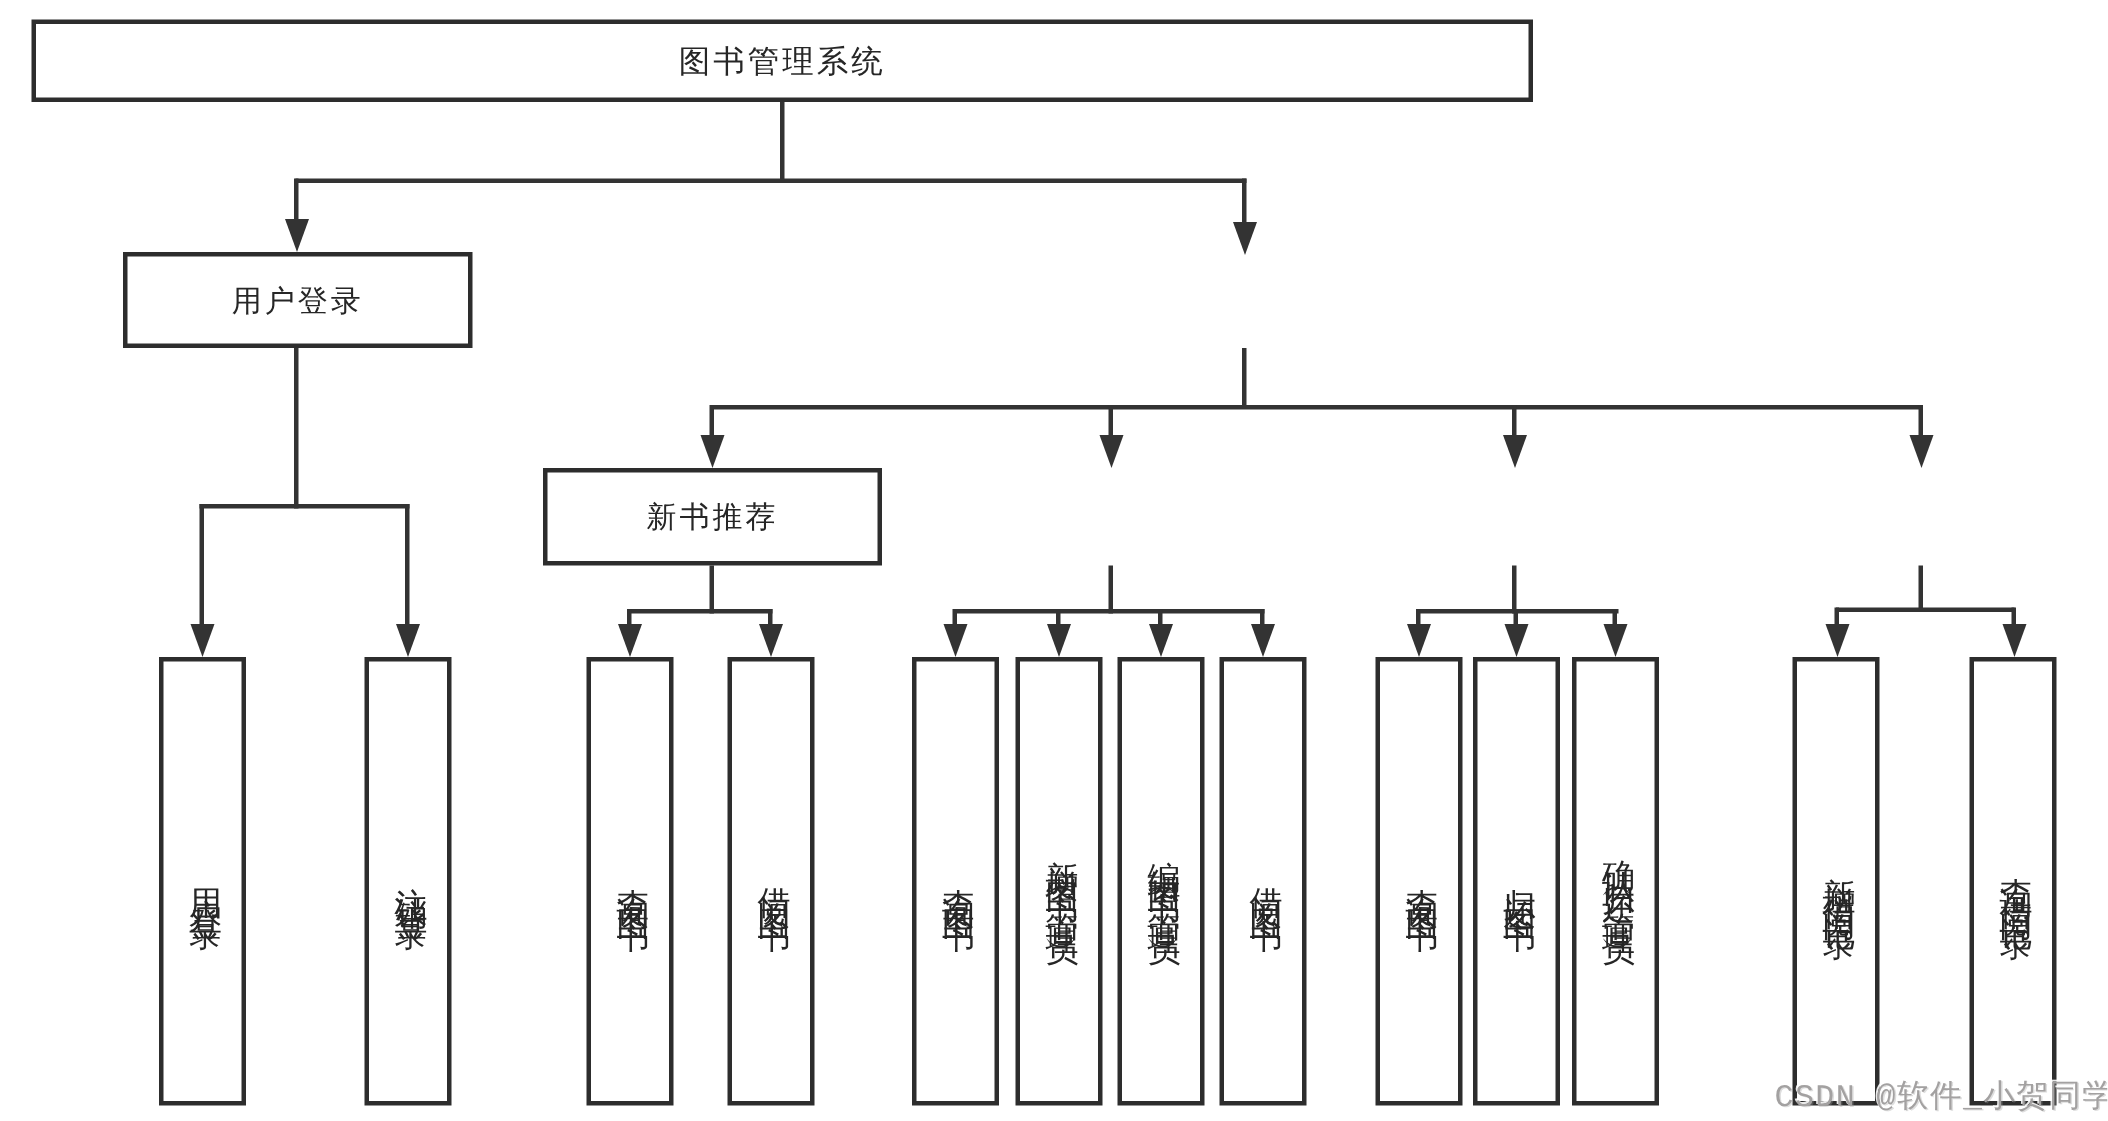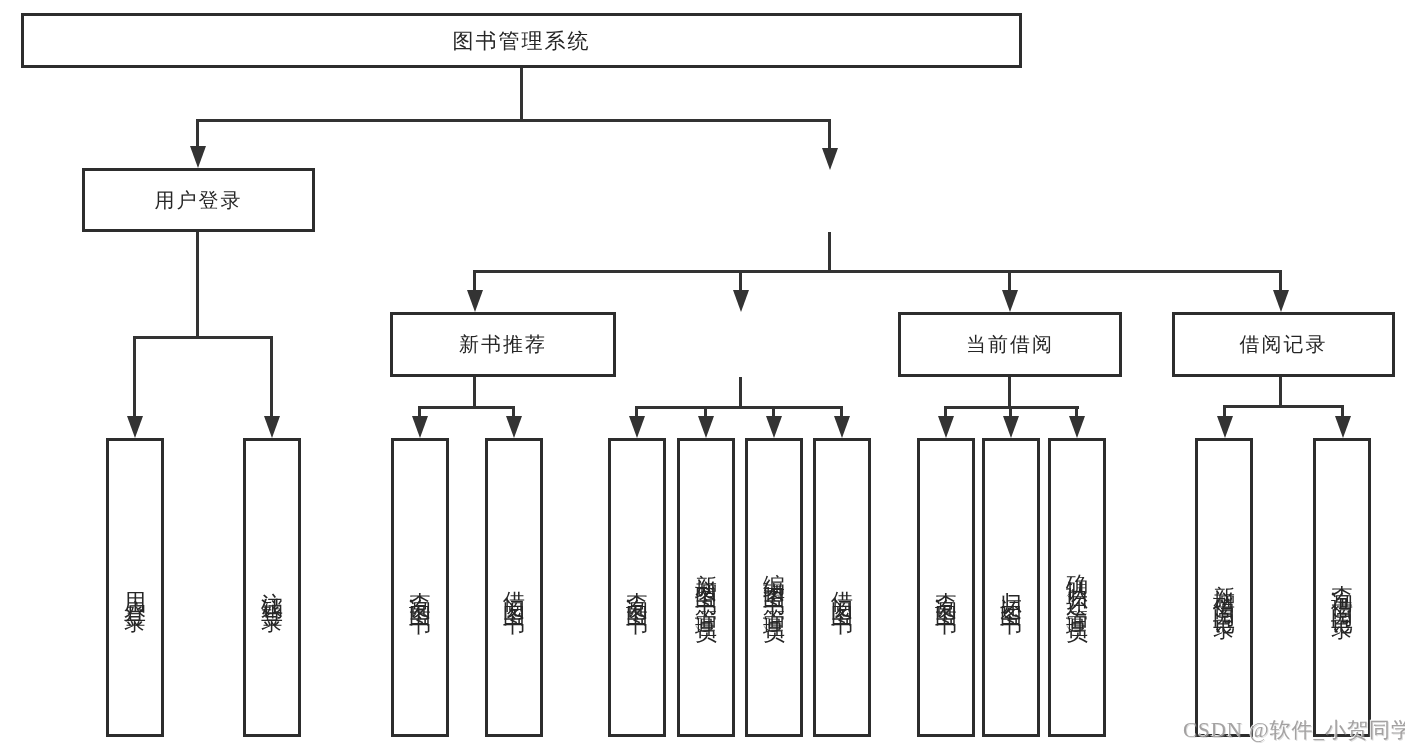--- a/index.html
+++ b/index.html
@@ -1,20 +1,20 @@
 <!DOCTYPE html>
 <html><head>
 <meta charset="utf-8">
 <style>
   html,body{margin:0;padding:0;background:#ffffff;}
   .canvas{
     position:relative;
     width:1405px;height:747px;
     background:#ffffff;
-    font-family:Liberation Serif, serif;
+    font-family:Liberation Mono, monospace;
     color:#262626;
     overflow:hidden;
   }
   .node{
     position:absolute;
     box-sizing:border-box;
     background:#ffffff;
     border:3px solid #2d2d2d;
     display:flex;align-items:center;justify-content:center;
     font-size:20px;
@@ -58,23 +58,21 @@
 </style>
 </head>
 <body>
 
 <div class="canvas">
 
   <div class="node root" style="left:21px;top:13px;width:1001px;height:55px;">图书管理系统</div>
 
   <div class="node" style="left:82px;top:168px;width:233px;height:64px;">用户登录</div>
 
-  <div class="node" style="left:362px;top:312px;width:226px;height:65px;margin-left:28px;">新书推荐</div>
-  <div class="node" style="left:898px;top:312px;width:224px;height:65px;">当前借阅</div>
-  <div class="node" style="left:1172px;top:312px;width:223px;height:65px;">借阅记录</div>
+  <div class="node" style="left:362px;top:312px;width:226px;height:65px;">新书推荐</div>
 
   <div class="leaf" style="left:106px;">用户登录</div>
   <div class="leaf" style="left:243px;">注销登录</div>
 
   <div class="leaf" style="left:391px;">查询图书</div>
   <div class="leaf" style="left:485px;">借阅图书</div>
 
   <div class="leaf" style="left:608px;">查询图书</div>
   <div class="leaf" style="left:677px;">新增图书（管理员）</div>
   <div class="leaf" style="left:745px;">编辑图书（管理员）</div>

